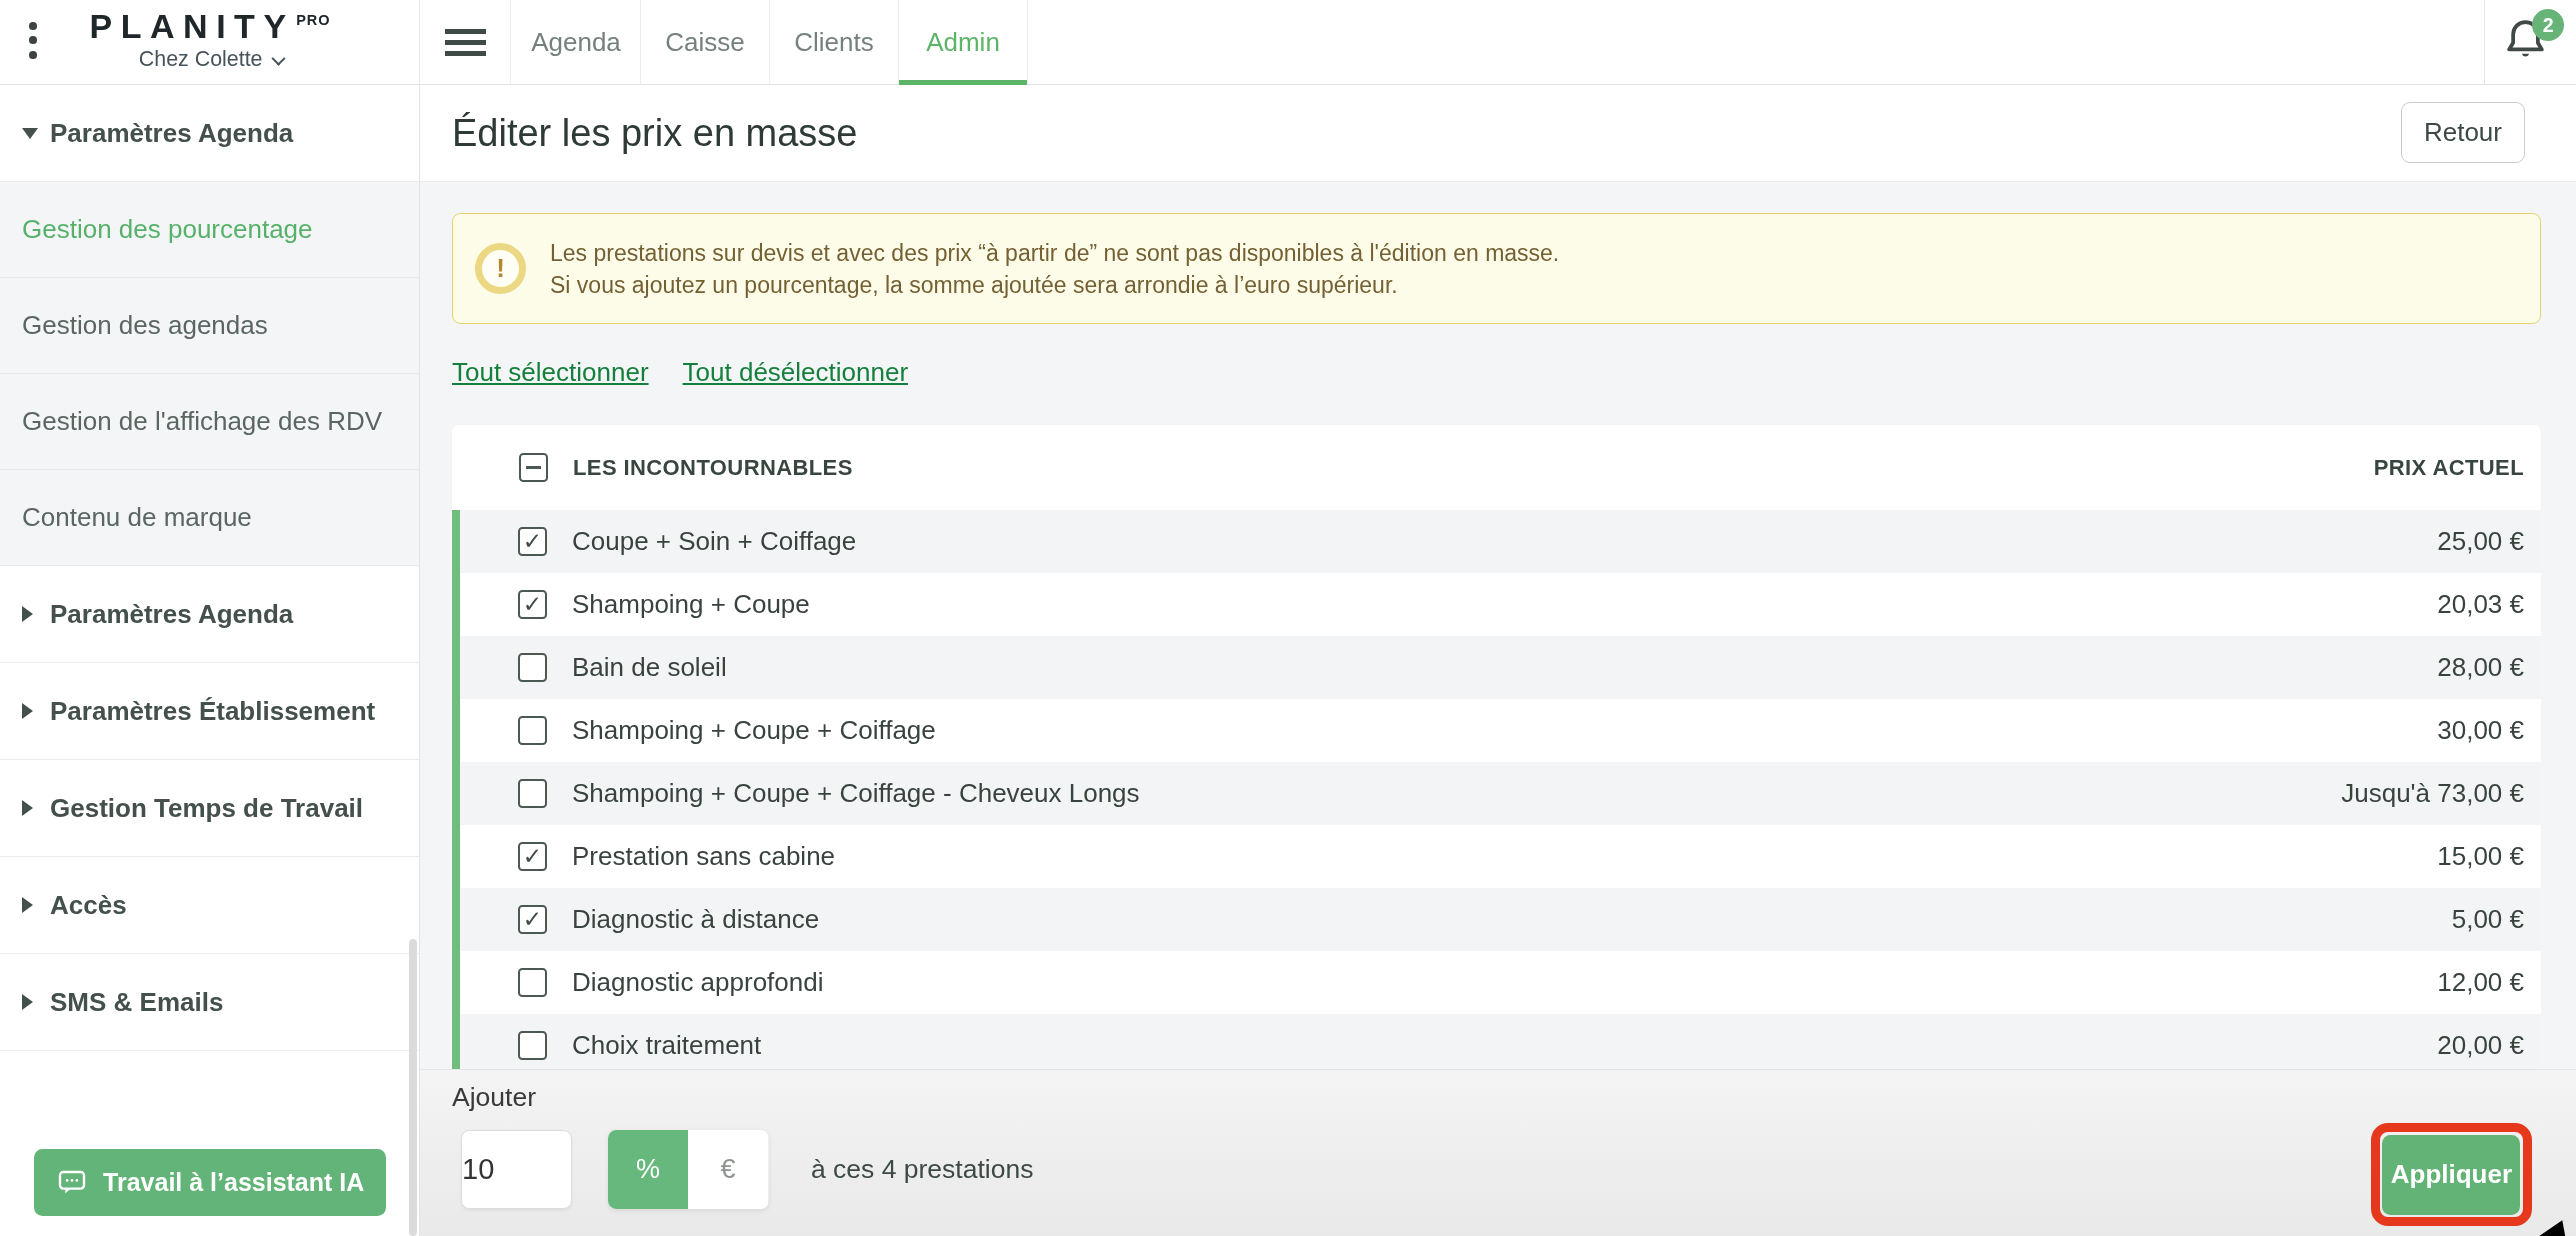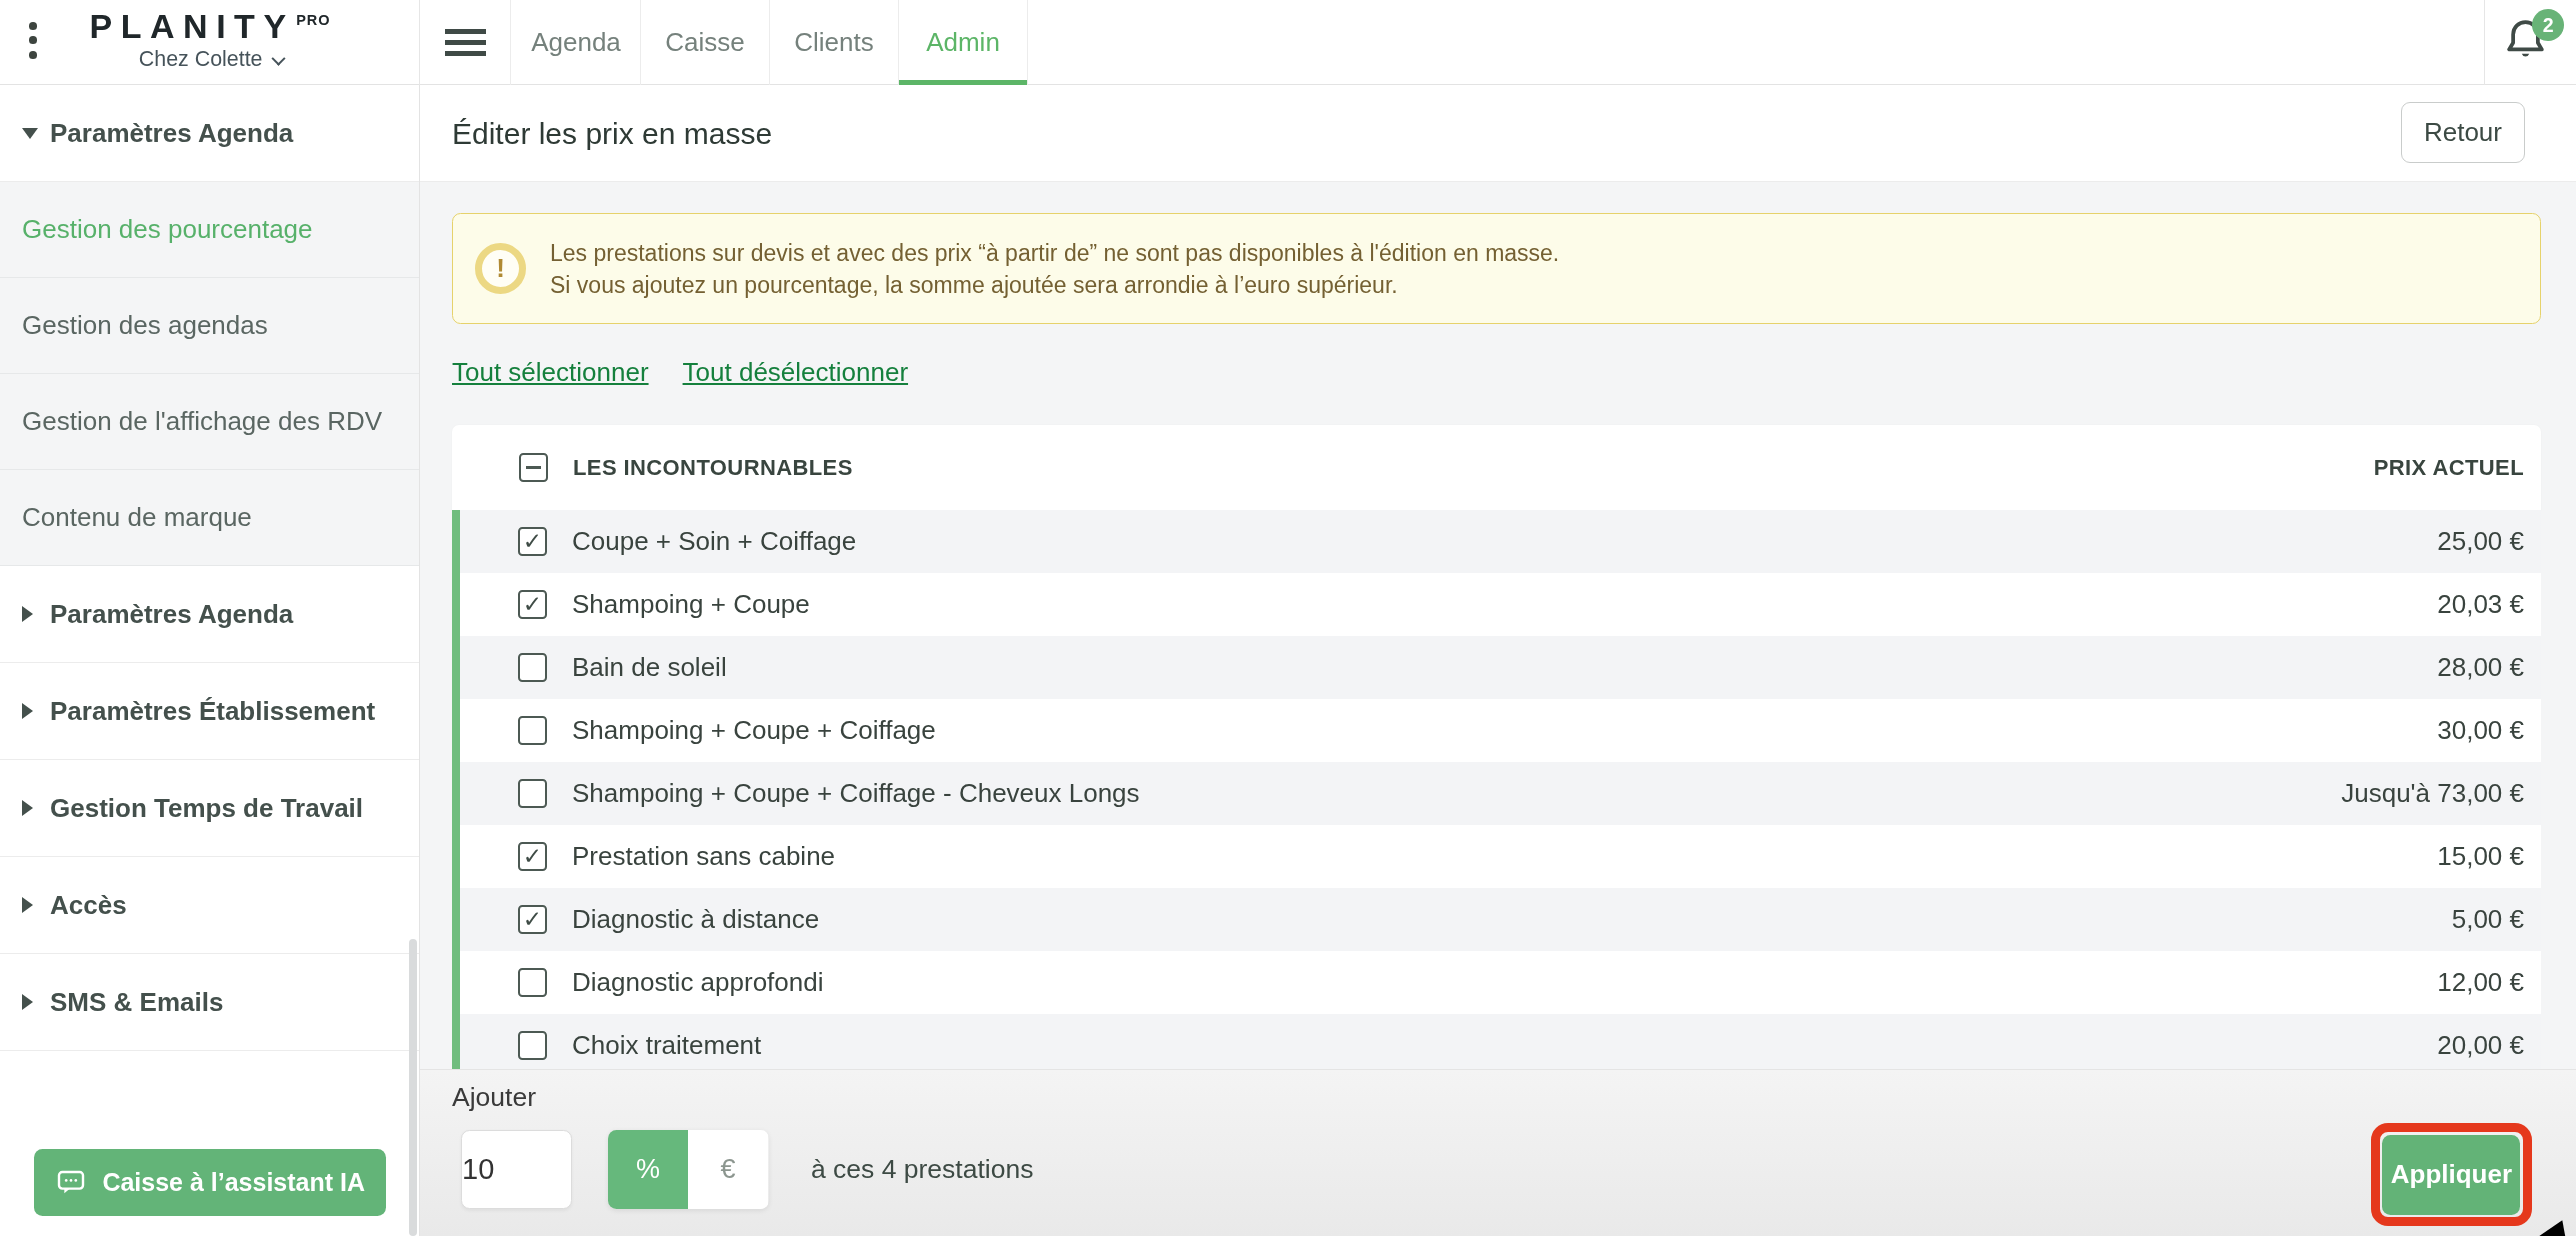--- a/index.html
+++ b/index.html
@@ -48,21 +48,21 @@
     display:flex; align-items:center; justify-content:center; gap:15.4px; cursor:pointer;
     font-family:inherit; }
   #side-scrollthumb { position:absolute; right:1.7px; top:854px; width:8.5px; height:297px;
     background:#d9dbdc; border-radius:4.3px; }
 
   
   #main { position:absolute; left:420px; top:85px; width:2156px; height:1151px; background:#f4f5f6; }
   #page-head { position:absolute; left:0; top:0; width:100%; height:97px; background:#fff;
     border-bottom:0.9px solid #ececec; }
   #page-title { position:absolute; left:32px; top:0; height:97px; line-height:97px;
-    font-size:30px; font-weight:500; color:#2e3a35; }
+    font-size:38px; font-weight:500; color:#2e3a35; }
   #back-btn { position:absolute; right:51px; top:17px; height:61px; padding:0 22px; background:#fff;
     border:0.9px solid #c9cccb; border-radius:9px; font-size:26px; color:#3c4a44; cursor:pointer;
     font-family:inherit;text-align:center; }
 
   
   #notice { position:absolute; left:32px; top:128px; width:2089px; height:111px; background:#fdfce9;
     border:1.7px solid #e6d26b; border-radius:8.5px; display:flex; align-items:center; padding-left:22px; }
   .notice-icon { width:51px; height:51px; border-radius:50%; border:7.7px solid #ecd883; background:#fffef5;
     display:flex; align-items:center; justify-content:center; flex-shrink:0; }
   .notice-bang { font-size:26px; font-weight:700; color:#b08a33; }
@@ -198,21 +198,21 @@
     </div>
   <div id="side-scrollthumb"></div>
   <button id="assistant-btn">
     <svg width="32" height="32" viewBox="0 0 24 24">
       <rect x="3" y="4.5" width="18" height="12.5" rx="2.5" fill="none" stroke="#fff" stroke-width="1.8"></rect>
       <path d="M7 17v3.4L11 17z" fill="#fff"></path>
       <circle cx="8.4" cy="10.8" r="1" fill="#fff"></circle>
         <circle cx="12" cy="10.8" r="1" fill="#fff"></circle>
         <circle cx="15.6" cy="10.8" r="1" fill="#fff"></circle>
     </svg>
-    <span>Caisse à l’assistant IA</span>
+    <span>Travail à l’assistant IA</span>
   </button>
 </div>
 
 <div id="main">
 
   <div id="page-head">
     <div id="page-title">Éditer les prix en masse</div>
     <button id="back-btn">Retour</button>
   </div>
 

